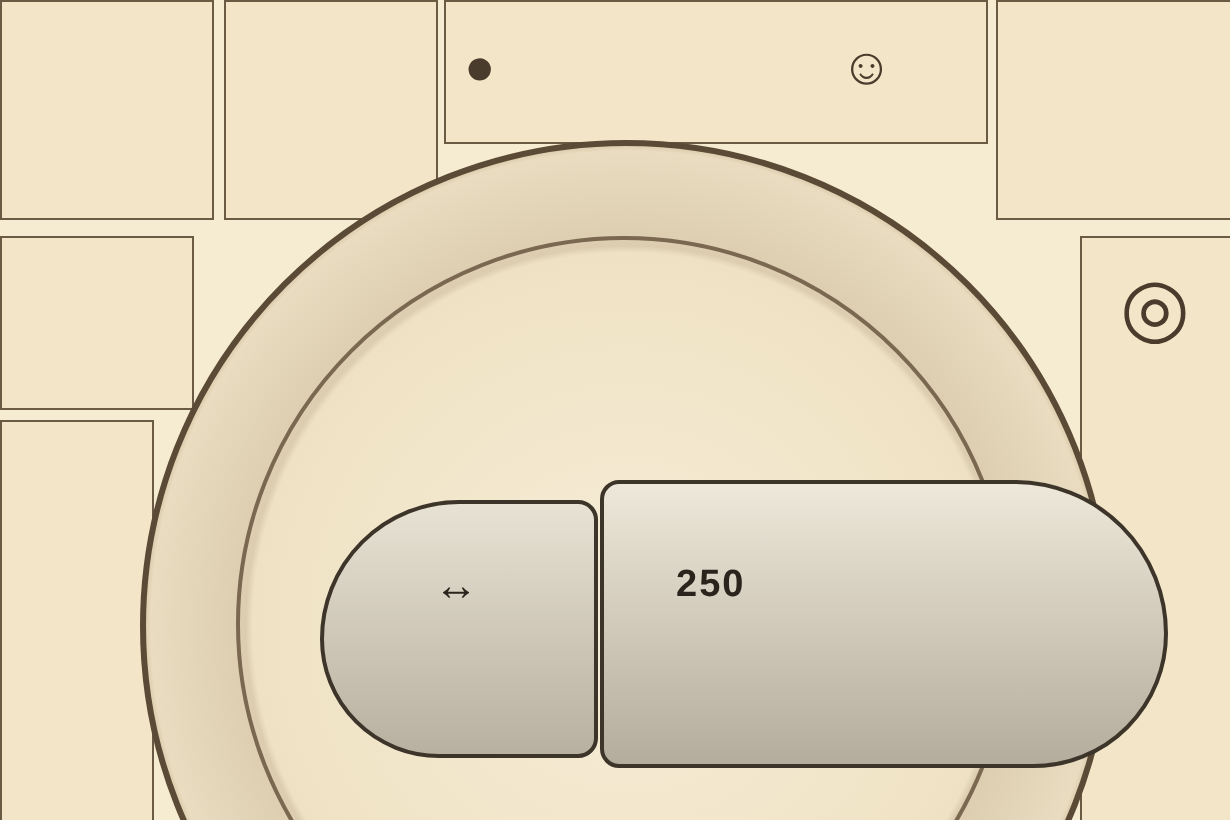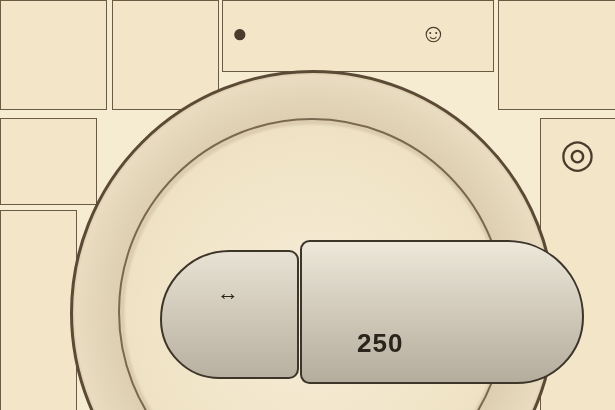--- a/index.html
+++ b/index.html
@@ -4,21 +4,21 @@
 <style>
   html,body{margin:0;padding:0;}
   body{width:615px;height:410px;overflow:hidden;background:#f6ecd2;font-family:"Liberation Sans",sans-serif;position:relative;}
   .frame{position:absolute;inset:0;}
   .panel{position:absolute;border:1.5px solid #6b5a44;background:#f3e6c8;}
   .dial{position:absolute;left:70px;top:70px;width:480px;height:480px;border-radius:50%;border:3px solid #5b4a36;background:radial-gradient(circle at 50% 50%,#f7eed8 0%,#efe2c4 55%,#dccdb0 56%,#e9dcc0 70%,#d8c8a8 71%,#e6d8bb 100%);}
   .dial-inner{position:absolute;left:118px;top:118px;width:384px;height:384px;border-radius:50%;border:2px solid #7a6850;}
   .pill{position:absolute;left:160px;top:240px;width:425px;height:150px;}
   .pill-left{position:absolute;left:0;top:10px;width:135px;height:125px;border-radius:70px 10px 10px 60px;background:linear-gradient(#e8e2d4,#b8b0a0);border:2.5px solid #3d342a;}
   .pill-right{position:absolute;left:140px;top:0;width:280px;height:140px;border-radius:10px 80px 70px 10px;background:linear-gradient(#eee8da,#b4ac9c);border:2.5px solid #3d342a;}
-  .pill-text{position:absolute;left:197px;top:42px;font-size:26px;font-weight:bold;color:#2a241c;letter-spacing:1px;margin-top:46px;}
+  .pill-text{position:absolute;left:178px;top:42px;font-size:19px;font-weight:bold;color:#2a241c;letter-spacing:1px;}
   .pill-arrow{position:absolute;left:55px;top:28px;font-size:22px;color:#2a241c;}
   .icon{position:absolute;color:#4a3c2c;font-size:26px;}
 </style>
 </head>
 <body>
 
 <div class="frame">
   <div class="panel" style="left:0;top:0;width:105px;height:108px"></div>
   <div class="panel" style="left:112px;top:0;width:105px;height:108px"></div>
   <div class="panel" style="left:222px;top:0;width:270px;height:70px"></div>

